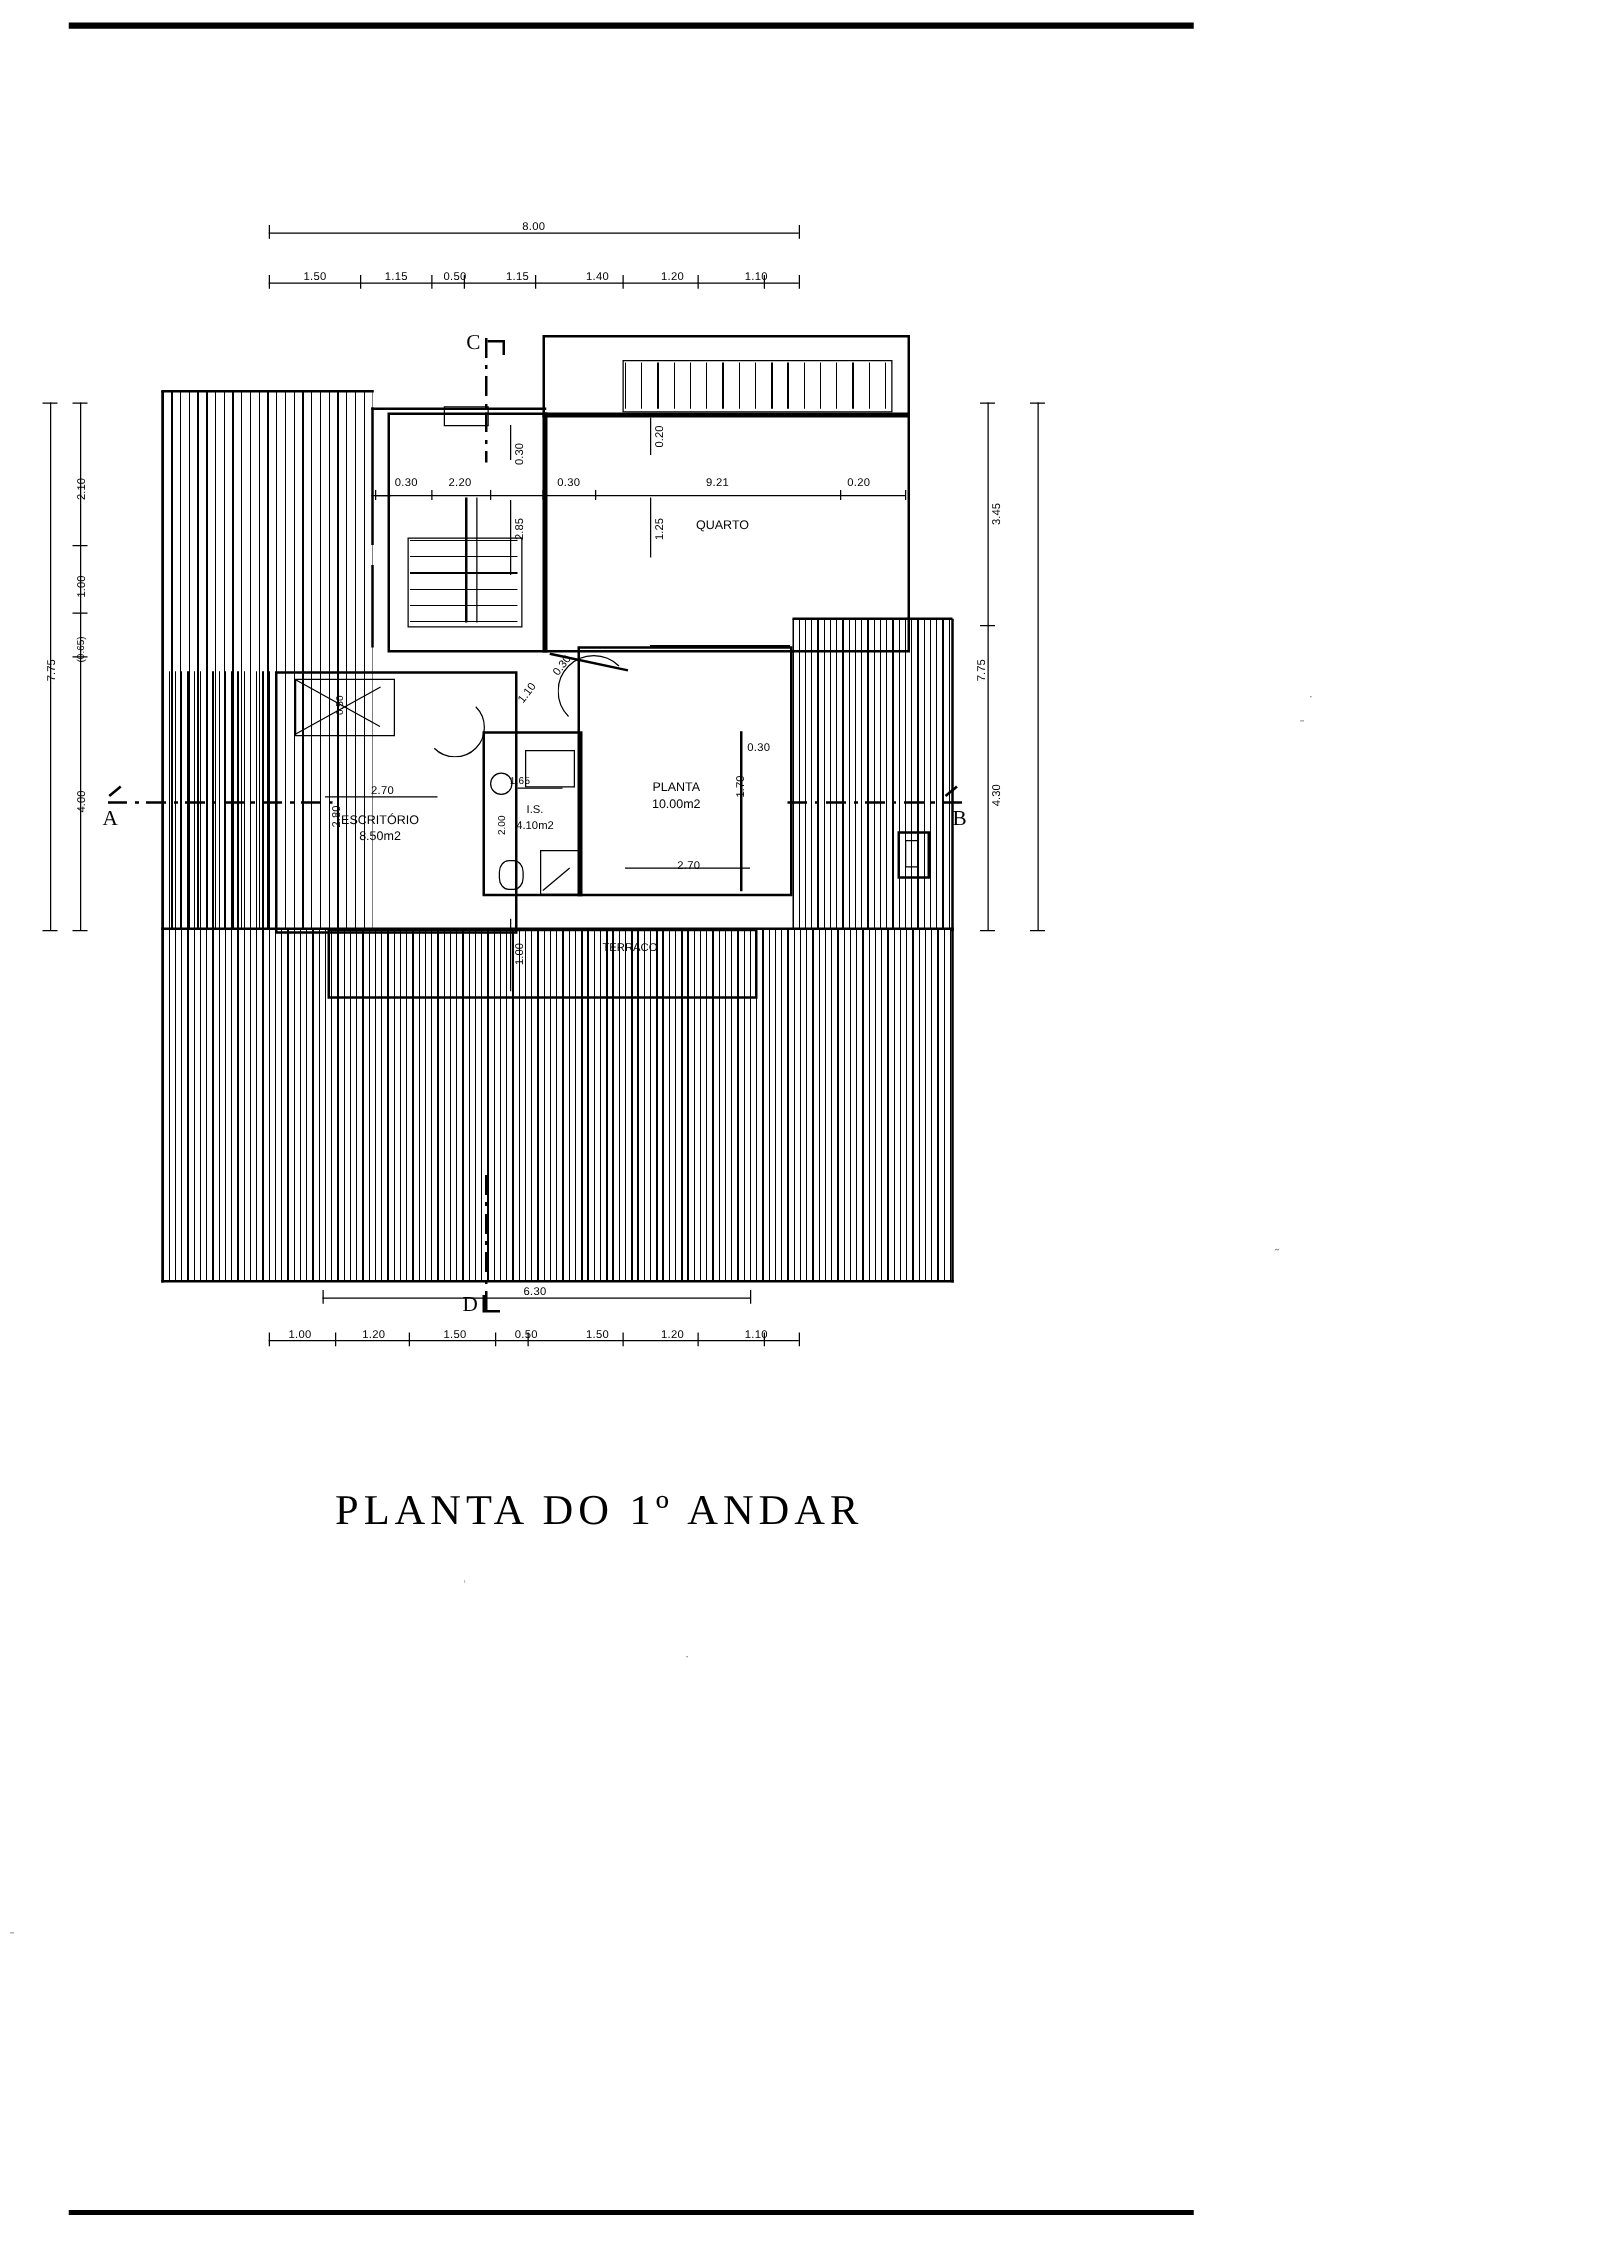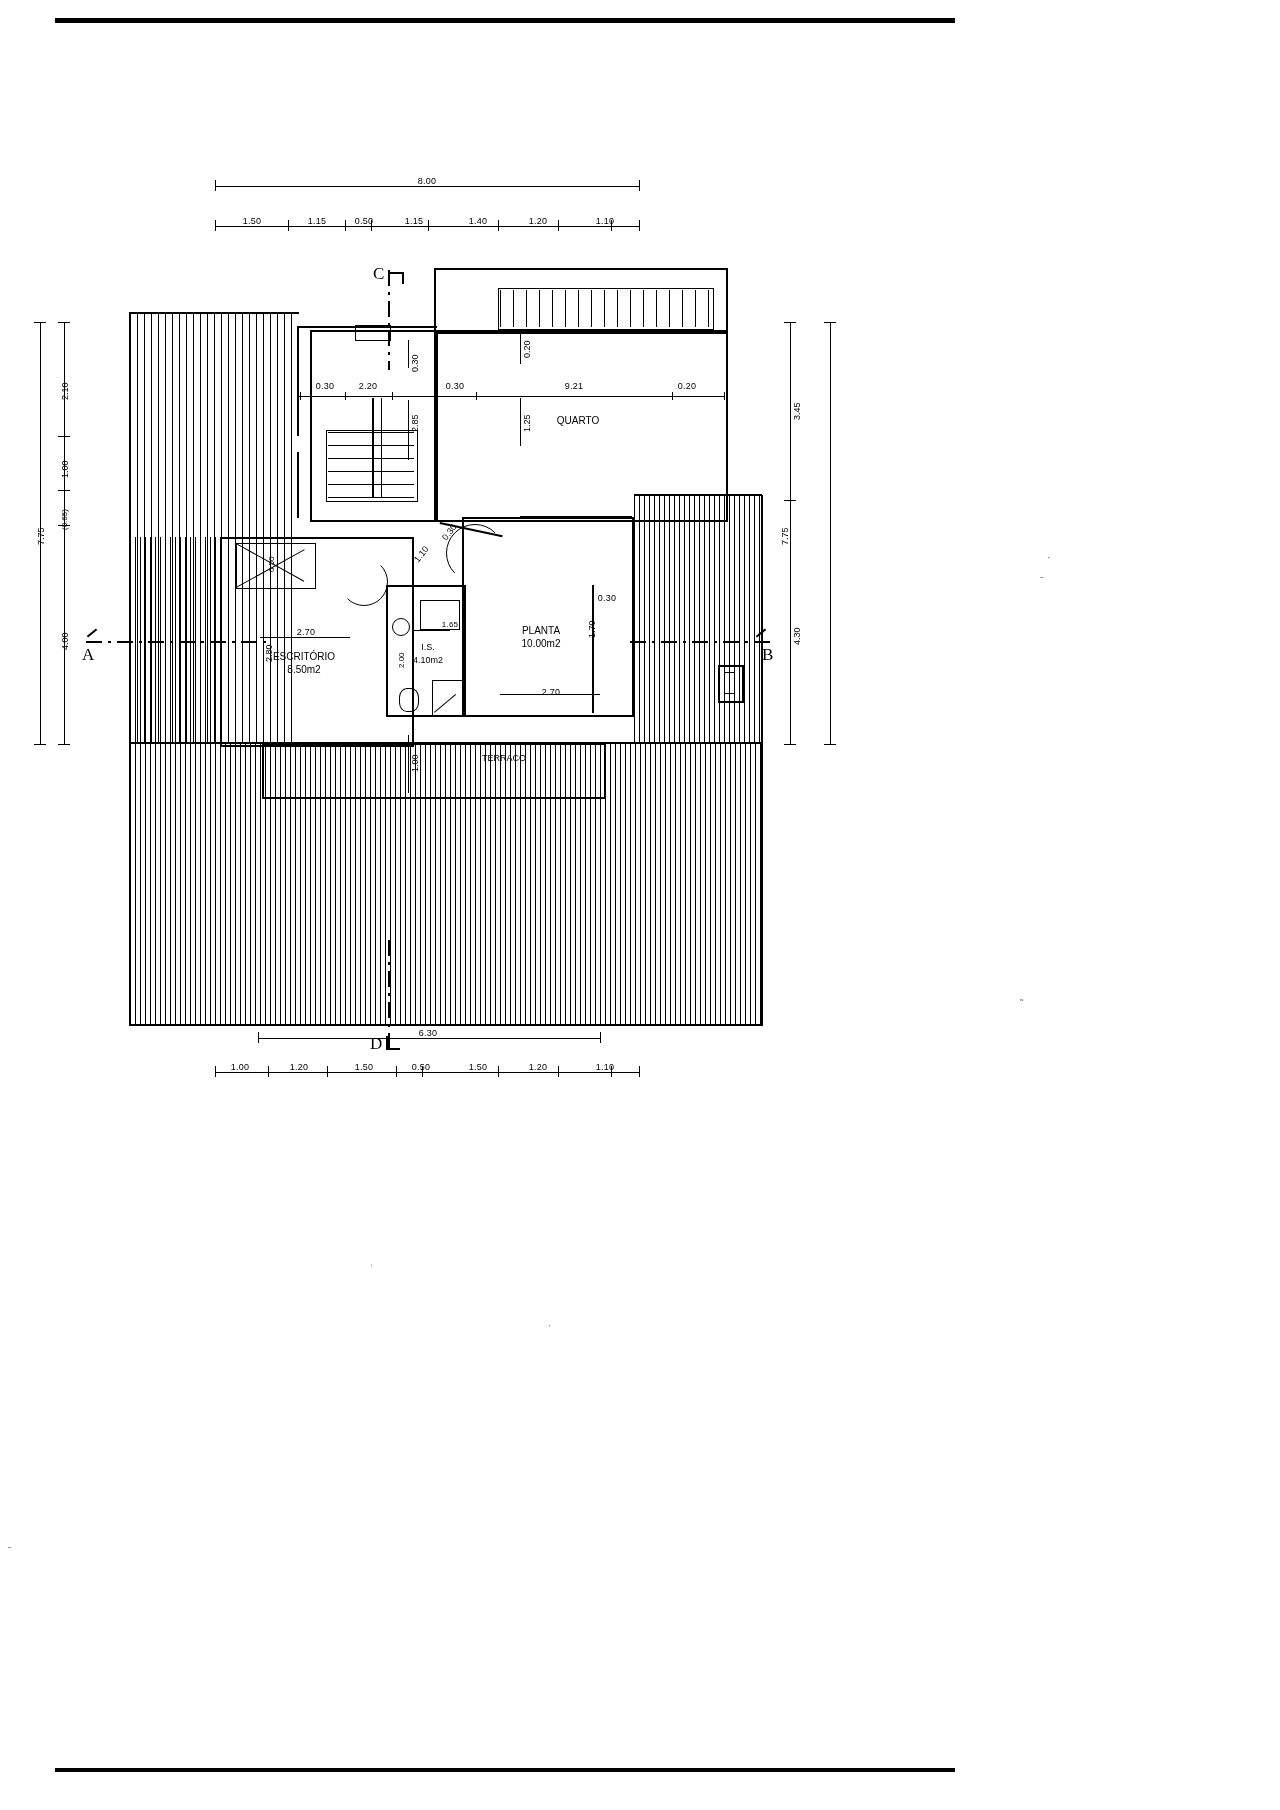--- a/index.html
+++ b/index.html
@@ -232,21 +232,21 @@
     <div class="lbl c" style="left:538px;top:1062px;">1.20</div>
     <div class="lbl c" style="left:605px;top:1062px;">1.10</div>
 
     <div class="lbl c" style="left:325px;top:381px;">0.30</div>
     <div class="lbl c" style="left:368px;top:381px;">2.20</div>
     <div class="lbl c" style="left:455px;top:381px;">0.30</div>
     <div class="lbl c" style="left:574px;top:381px;">9.21</div>
     <div class="lbl c" style="left:687px;top:381px;">0.20</div>
     <div class="lbl c" style="left:607px;top:593px;">0.30</div>
     <div class="lbl c" style="left:306px;top:627px;">2.70</div>
-    <div class="lbl c" style="left:450px;top:620px;font-size:8px;">1.65</div>
+    <div class="lbl c" style="left:416px;top:620px;font-size:8px;">1.65</div>
     <div class="lbl c" style="left:551px;top:687px;">2.70</div>
 
     <div class="ln h1" style="left:260px;top:637px;width:90px;"></div>
     <div class="ln h1" style="left:500px;top:694px;width:100px;"></div>
     <div class="ln h1" style="left:414px;top:630px;width:36px;"></div>
 
     <div class="rot" style="left:410px;top:372px;">0.30</div>
     <div class="rot" style="left:410px;top:432px;">2.85</div>
     <div class="rot" style="left:522px;top:358px;">0.20</div>
     <div class="rot" style="left:522px;top:432px;">1.25</div>
@@ -259,20 +259,21 @@
     <div class="rot" style="left:410px;top:772px;">1.00</div>
 
     <div class="ln v1" style="left:408px;top:340px;height:28px;"></div>
     <div class="ln v1" style="left:408px;top:400px;height:60px;"></div>
     <div class="ln v1" style="left:520px;top:334px;height:30px;"></div>
     <div class="ln v1" style="left:520px;top:398px;height:48px;"></div>
     <div class="ln v1" style="left:408px;top:735px;height:58px;"></div>
 
   </div>
 
+  <div class="big" style="left:268px;top:1190px;">PLANTA DO 1º ANDAR</div>
 
   <div class="smudge" style="left:1047px;top:552px;">·</div>
   <div class="smudge" style="left:1040px;top:570px;">˗</div>
   <div class="smudge" style="left:1020px;top:990px;">˷</div>
   <div class="smudge" style="left:370px;top:1258px;">˒</div>
   <div class="smudge" style="left:548px;top:1320px;">·</div>
   <div class="smudge" style="left:8px;top:1540px;">˗</div>
 
 </div>
 

